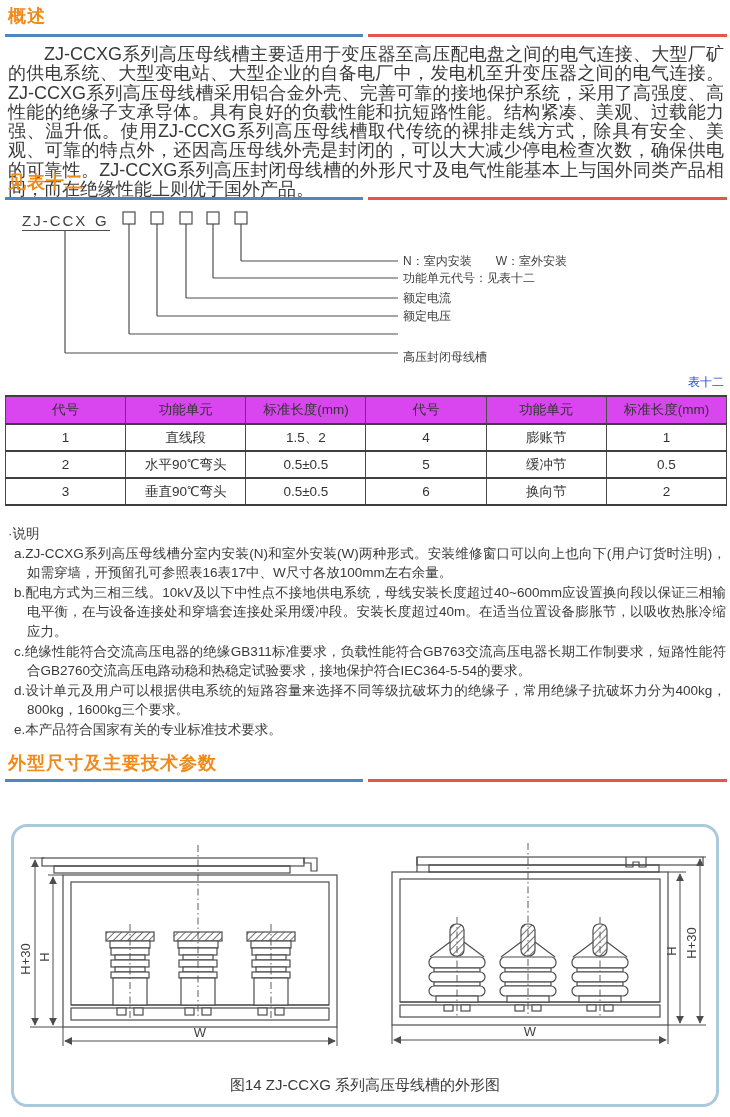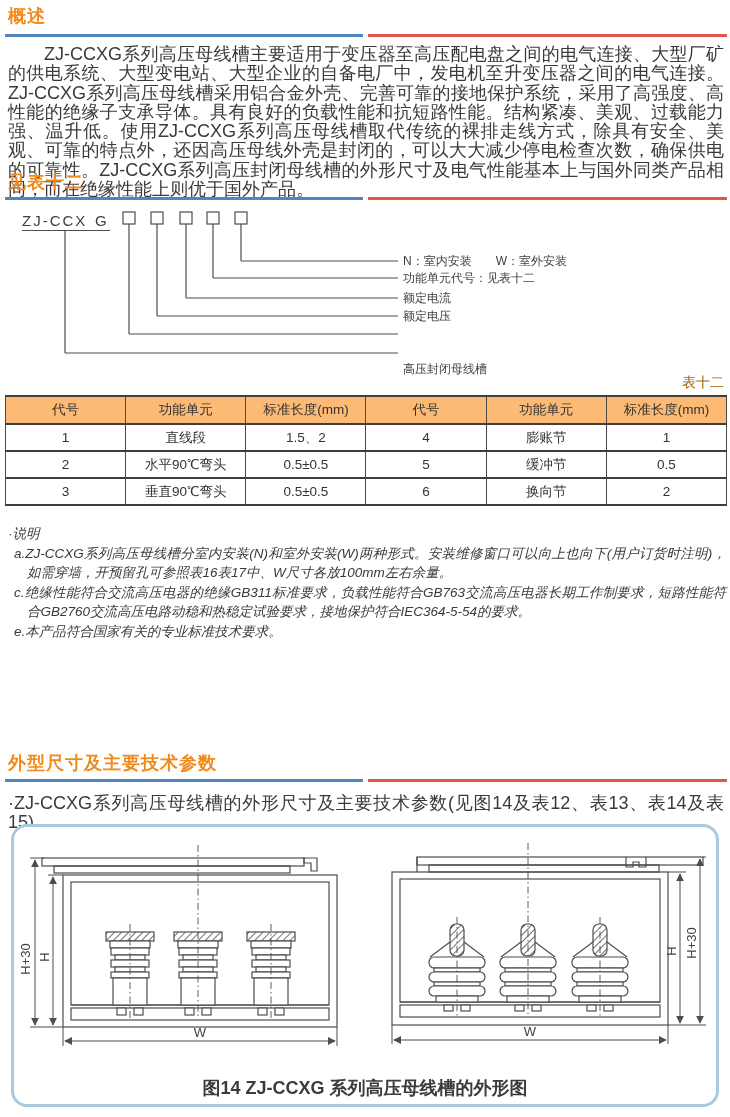--- a/index.html
+++ b/index.html
@@ -17,38 +17,38 @@
     font-size:18px; font-weight:bold; color:#f28a1a; letter-spacing:1px;
   }
   .divider-blue { background:#4d86c0; height:2.5px; }
   .divider-red  { background:#e2564c; height:2.5px; }
   .body-text {
     font-size:18px; line-height:19.3px; color:#3a3a3a;
     text-align:justify;
   }
   .indent2 { text-indent:2em; }
   .model-label { font-size:12px; color:#3f3f3f; white-space:nowrap; line-height:18px; }
-  .table-tag { font-size:14px; color:#a16207; }
+  .table-tag { font-size:12px; color:#1d4ed8; }
   table.t12 {
     border-collapse:collapse; table-layout:fixed; width:722px;
     font-size:13.5px; color:#333333;
   }
   table.t12 th, table.t12 td {
     border-left:1px solid #4a4a4a; border-right:1px solid #4a4a4a;
     border-top:2px solid #3f3f3f; border-bottom:2px solid #3f3f3f;
     text-align:center; vertical-align:middle; font-weight:normal;
     height:27px; padding:0;
   }
-  table.t12 th { background:#fdba74; height:28px; }
+  table.t12 th { background:#d946ef; height:28px; }
   .notes { font-size:13.5px; line-height:19.6px; color:#3a3a3a; }
   .note-item { padding-left:13px; text-indent:-13px; text-align:justify; }
   .figure-box {
     border:3px solid #a9c9dd; border-radius:16px; background:#ffffff;
   }
-  .caption { font-size:18px; color:#3b3b3b; text-align:center;font-weight:bold; }
+  .caption { font-size:15px; color:#3b3b3b; text-align:center; }
   svg text { font-family:"Liberation Sans", sans-serif; fill:#3f3f3f; }
 </style>
 </head>
 <body>
 
 <div id="page">
 
   <div class="abs sec-heading" style="left:8px; top:4px;">概述</div>
   <div class="abs divider-blue" style="left:5px; top:34px; width:358px;"></div>
   <div class="abs divider-red" style="left:368px; top:34px; width:359px;"></div>
@@ -85,21 +85,21 @@
       <line x1="65" y1="148" x2="398" y2="148"></line>
     </g>
     <text x="22" y="21" font-size="15" letter-spacing="2">ZJ-CCX</text>
     <text x="95" y="21" font-size="15">G</text>
   </svg>
 
   <div class="abs model-label" style="left:403px; top:252px;">N：室内安装　　W：室外安装</div>
   <div class="abs model-label" style="left:403px; top:269px;">功能单元代号：见表十二</div>
   <div class="abs model-label" style="left:403px; top:289px;">额定电流</div>
   <div class="abs model-label" style="left:403px; top:307px;">额定电压</div>
-  <div class="abs model-label" style="left:403px; top:360px;">高压封闭母线槽</div>
+  <div class="abs model-label" style="left:403px; top:348px;">高压封闭母线槽</div>
 
   <div class="abs table-tag" style="right:6px; top:374px;">表十二</div>
 
   <table class="t12 abs" style="left:5px; top:395px;">
     <colgroup>
         <col>
         <col>
         <col>
         <col>
         <col>
@@ -134,34 +134,35 @@
       <td>3</td>
       <td>垂直90℃弯头</td>
       <td>0.5±0.5</td>
       <td>6</td>
       <td>换向节</td>
       <td>2</td>
     </tr>
   </tbody>
     </table>
 
-  <div class="abs notes" style="left:8px; top:524px; width:718px;font-style:italic;">
+  <div class="abs notes" style="left:8px; top:524px; width:718px;">
     <div>·说明</div>
     <div style="padding-left:6px;">
       <div class="note-item">a.ZJ-CCXG系列高压母线槽分室内安装(N)和室外安装(W)两种形式。安装维修窗口可以向上也向下(用户订货时注明)，如需穿墙，开预留孔可参照表16表17中、W尺寸各放100mm左右余量。</div>
+      <div class="note-item">b.配电方式为三相三线。10kV及以下中性点不接地供电系统，母线安装长度超过40~600mm应设置换向段以保证三相输电平衡，在与设备连接处和穿墙套连接处采用缓冲段。安装长度超过40m。在适当位置设备膨胀节，以吸收热胀冷缩应力。</div>
       <div class="note-item">c.绝缘性能符合交流高压电器的绝缘GB311标准要求，负载性能符合GB763交流高压电器长期工作制要求，短路性能符合GB2760交流高压电路动稳和热稳定试验要求，接地保护符合IEC364-5-54的要求。</div>
+      <div class="note-item">d.设计单元及用户可以根据供电系统的短路容量来选择不同等级抗破坏力的绝缘子，常用绝缘子抗破坏力分为400kg，800kg，1600kg三个要求。</div>
       <div class="note-item">e.本产品符合国家有关的专业标准技术要求。</div>
     </div>
   </div>
 
   <div class="abs sec-heading" style="left:8px; top:751px;">外型尺寸及主要技术参数</div>
   <div class="abs divider-blue" style="left:5px; top:779px; width:358px;"></div>
   <div class="abs divider-red" style="left:368px; top:779px; width:359px;"></div>
 
-  <div class="abs body-text" style="left:8px; top:794px; width:716px;">·ZJ-CCXG系列高压母线槽的外形尺寸及主要技术参数(见图14及表12、表13、表14及表15)。</div>
 
   <div class="abs figure-box" style="left:11px; top:824px; width:708px; height:283px;">
     <svg width="702" height="277" viewBox="0 0 702 277">
       <defs>
         <pattern id="hatch" width="5" height="5" patternUnits="userSpaceOnUse" patternTransform="rotate(45)">
           <line x1="0" y1="0" x2="0" y2="5" stroke="#4d4d4d" stroke-width="1.6"></line>
         </pattern>
         <marker id="ah" viewBox="0 0 10 10" refX="9" refY="5" markerWidth="8" markerHeight="8" orient="auto-start-reverse">
           <path d="M0,0 L10,5 L0,10 z" fill="#4d4d4d"></path>
         </marker>

